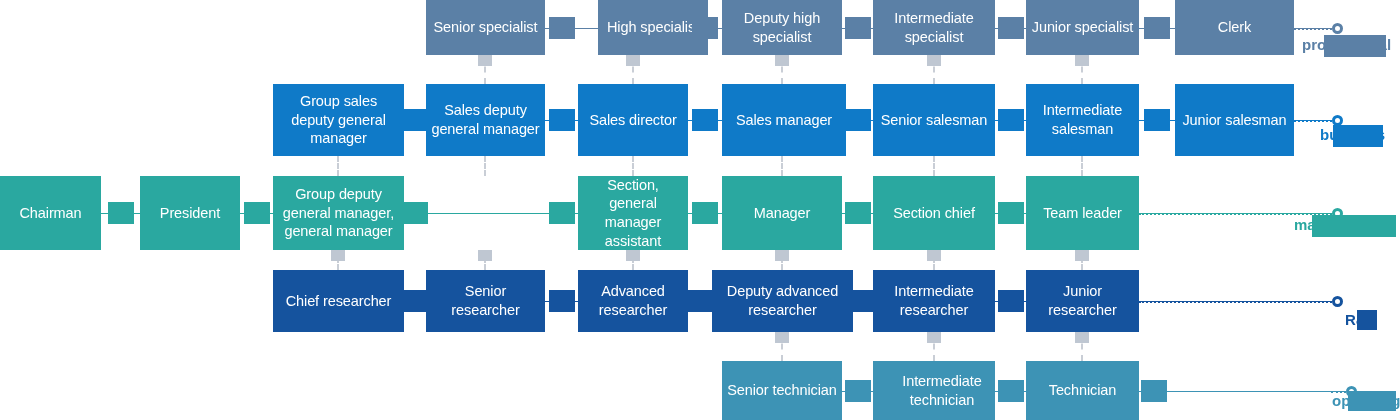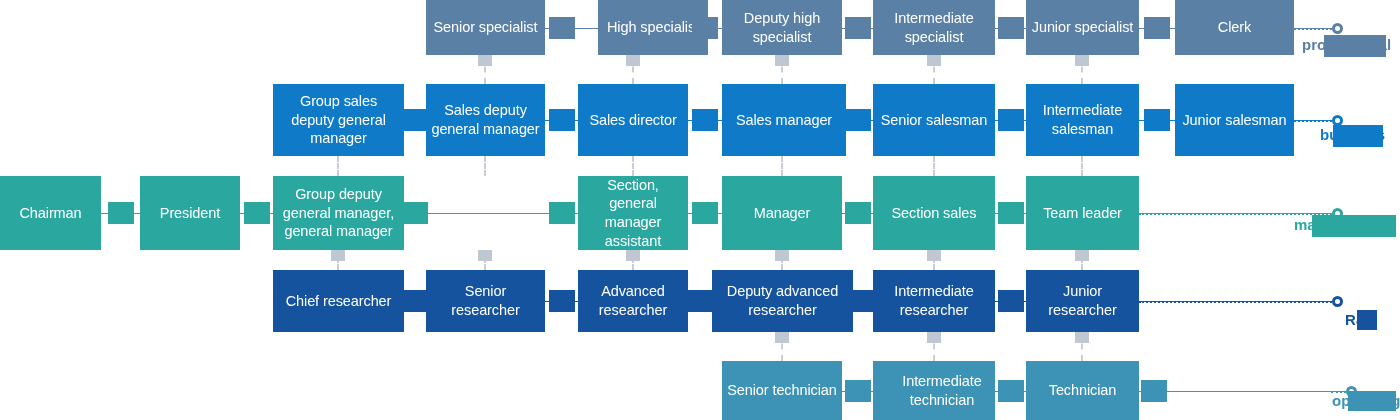--- a/index.html
+++ b/index.html
@@ -218,21 +218,21 @@
     <div class="conn c-mgmt" style="left: 549px; top: 202px; width: 26px; height: 22px;"></div>
     <div class="node c-mgmt" style="left: 578px; top: 176px; width: 110px; height: 74px;">
       <span>Section, general manager assistant</span>
     </div>
     <div class="conn c-mgmt" style="left: 692px; top: 202px; width: 26px; height: 22px;"></div>
     <div class="node c-mgmt" style="left: 722px; top: 176px; width: 120px; height: 74px;">
       <span>Manager</span>
     </div>
     <div class="conn c-mgmt" style="left: 845px; top: 202px; width: 26px; height: 22px;"></div>
     <div class="node c-mgmt" style="left: 873px; top: 176px; width: 122px; height: 74px;">
-      <span>Section sales</span>
+      <span>Section chief</span>
     </div>
     <div class="conn c-mgmt" style="left: 998px; top: 202px; width: 26px; height: 22px;"></div>
     <div class="node c-mgmt" style="left: 1026px; top: 176px; width: 113px; height: 74px;">
       <span>Team leader</span>
     </div>
     <div class="hrule" style="left: 404px; top: 301px; width: 928px; background: rgb(21, 83, 158);"></div>
     <div class="lane" style="left: 1139px; top: 301px; width: 193px; border-top: 2px dotted rgb(21, 83, 158);"></div>
     <div class="lane-dot" style="left: 1332px; top: 296px; border: 3px solid rgb(21, 83, 158);"></div>
     <div class="lane-label" style="left: 1345px; top: 311px; color: rgb(21, 83, 158);">R&amp;D</div>
     <div class="redaction" style="left: 1357px; top: 310px; width: 20px; height: 20px; background: rgb(21, 83, 158);"></div>

